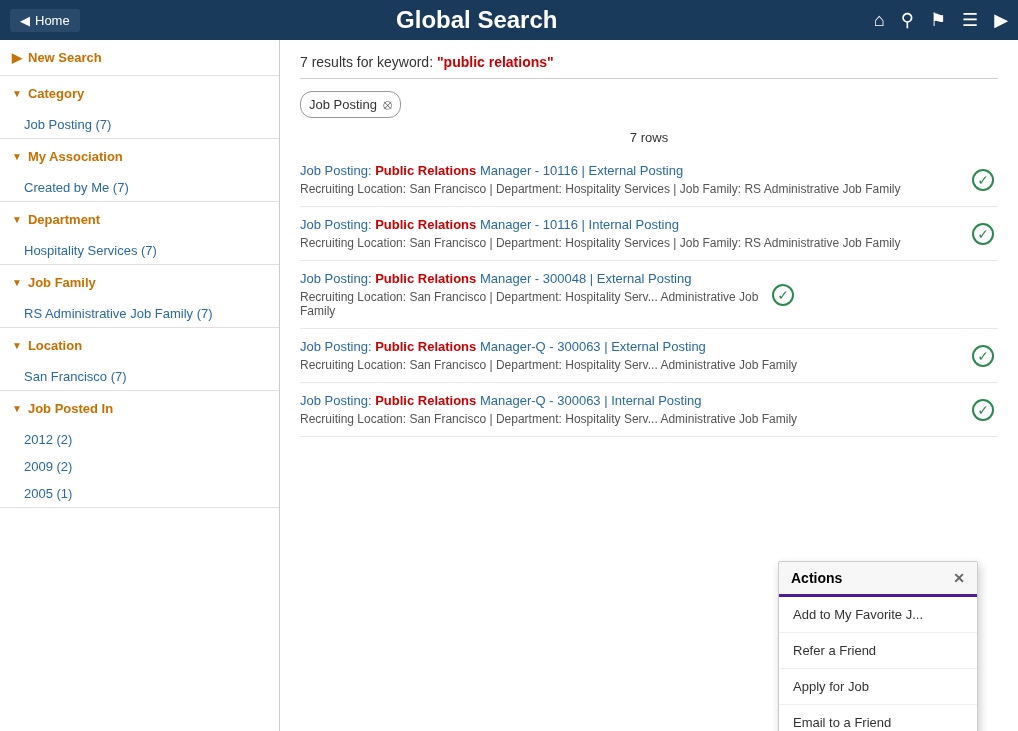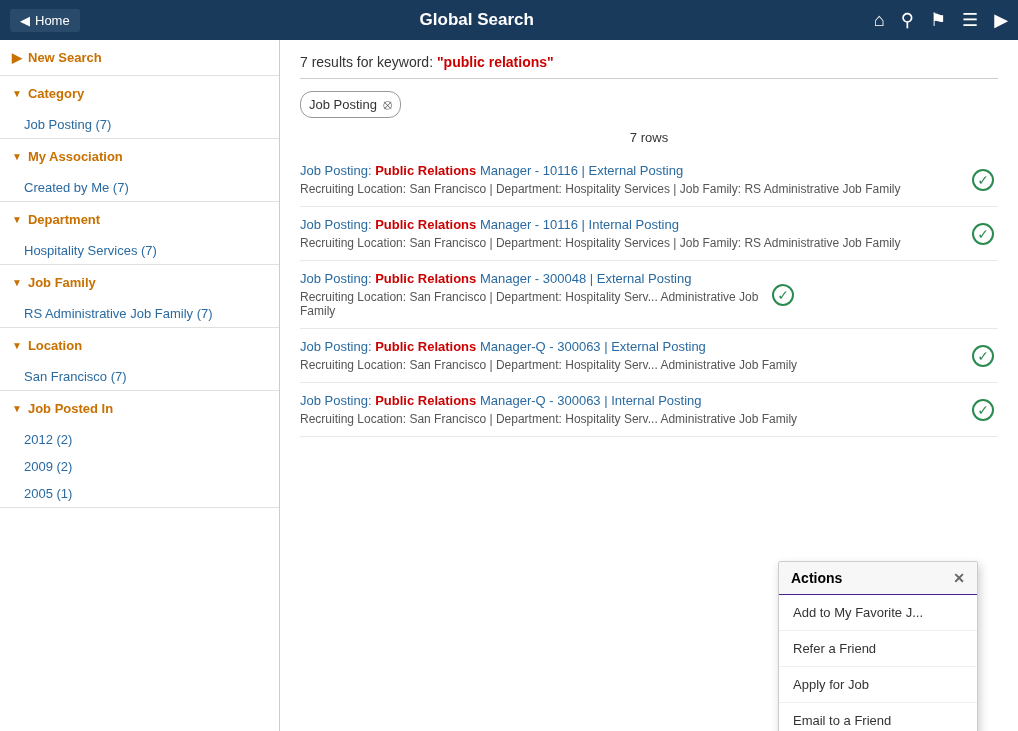--- a/index.html
+++ b/index.html
@@ -21,21 +21,21 @@
       font-size: 13px;
       cursor: pointer;
       padding: 4px 10px;
       background: #2a4a6c;
       border-radius: 3px;
       gap: 5px;
     }
     .top-nav .title {
       flex: 1;
       text-align: center;
-      font-size: 17px;
+      font-size: 24px;
       font-weight: bold;
       color: white;
     }
     .top-nav .nav-icons {
       display: flex;
       gap: 16px;
       align-items: center;
     }
     .top-nav .nav-icons span {
       color: white;
@@ -195,21 +195,21 @@
       z-index: 100;
       border-radius: 2px;
     }
     .actions-panel-header {
       display: flex;
       align-items: flex-start;
       justify-content: space-between;
       padding: 8px 12px;
       font-weight: bold;
       font-size: 14px;
-      border-bottom: 1px solid #4c1d95;
+      border-bottom: 3px solid #4c1d95;
       background: #f7f7f7;
     }
     .actions-panel-header .close-btn {
       cursor: pointer;
       font-size: 14px;
       color: #666;
     }
     .actions-panel-item {
       padding: 10px 14px;
       border-bottom: 1px solid #efefef;

